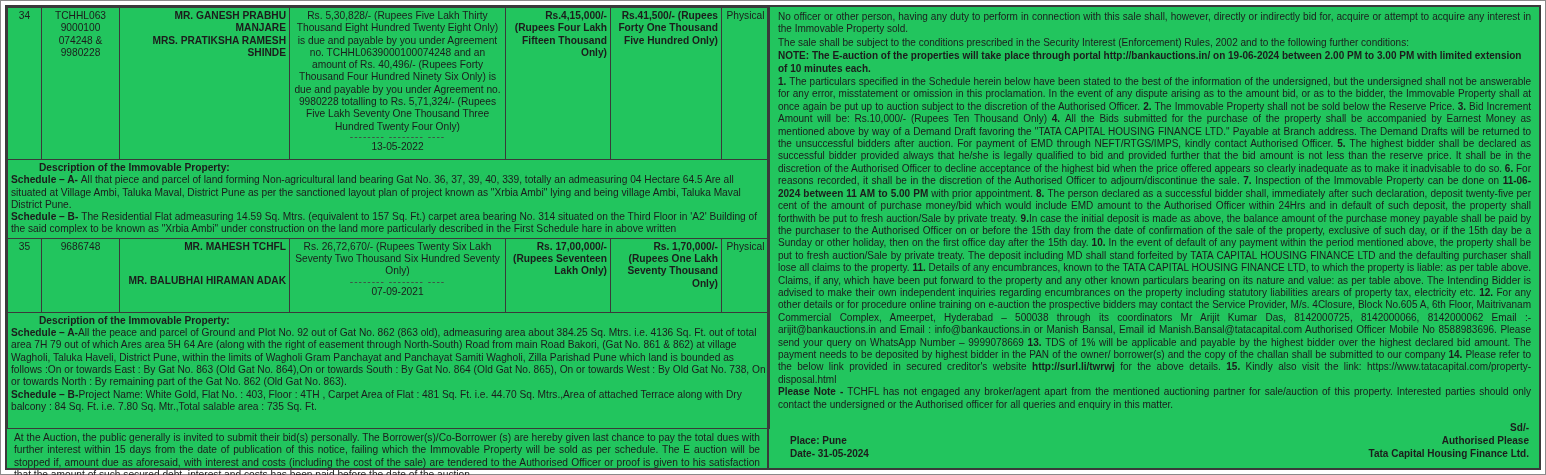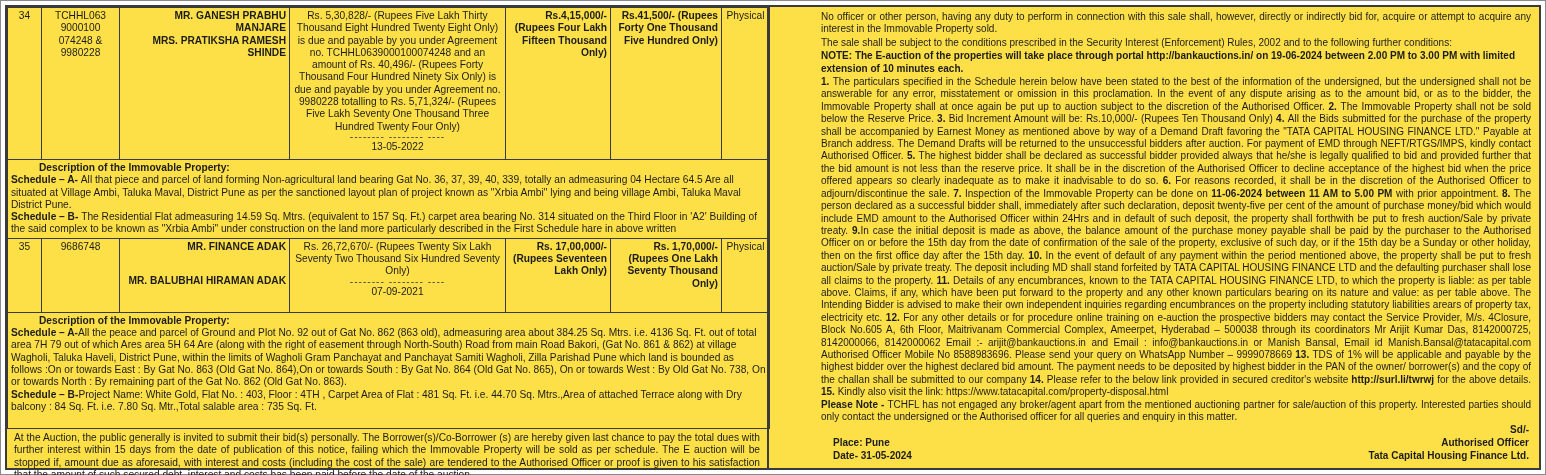--- a/index.html
+++ b/index.html
@@ -1,21 +1,21 @@
 <!DOCTYPE html>
 <html><head>
 <meta charset="utf-8">
 <style>
   html,body{margin:0;padding:0;background:#e8e8e8;}
   .page{
     width:1546px;height:475px;box-sizing:border-box;background:#fff;
     border:1px solid #8a8a8a;padding:4px;
     font-family:"Liberation Sans", sans-serif;color:#1c1c1c;
   }
-  .frame{display:flex;width:100%;height:100%;box-sizing:border-box;border:2px solid #3a3a3a;background:#fde047;gap:43px;}
+  .frame{display:flex;width:100%;height:100%;box-sizing:border-box;border:2px solid #3a3a3a;background:#22c55e;}
   .left{width:762px;flex:none;display:flex;flex-direction:column;box-sizing:border-box;border-right:2px solid #3a3a3a;}
   .right{flex:1;display:flex;flex-direction:column;box-sizing:border-box;padding:4px 8px 6px 9px;font-size:10px;line-height:12.4px;}
 
   table.ptable{border-collapse:collapse;table-layout:fixed;width:100%;font-size:10.2px;line-height:12.3px;}
   table.ptable td{border:1.5px solid #3a3a3a;vertical-align:top;padding:2px 3px;box-sizing:border-box;overflow:hidden;}
   td.c-center{text-align:center;}
   td.c-bold, .bold{font-weight:bold;text-align:right;}
   td.desc-cell{text-align:left;padding:2px 6px;}
   .desc-title{font-weight:bold;padding-left:28px;}
   .sep{letter-spacing:1px;color:#444;line-height:8px;}
@@ -71,21 +71,21 @@
               <div class="desc-title">Description of the Immovable Property:</div>
               <div><b>Schedule – A- </b><span>All that piece and parcel of land forming Non-agricultural land bearing Gat No. 36, 37, 39, 40, 339, totally an admeasuring 04 Hectare 64.5 Are all situated at Village Ambi, Taluka Maval, District Pune as per the sanctioned layout plan of project known as "Xrbia Ambi" lying and being village Ambi, Taluka Maval District Pune.</span></div>
               <div><b>Schedule – B- </b><span>The Residential Flat admeasuring 14.59 Sq. Mtrs. (equivalent to 157 Sq. Ft.) carpet area bearing No. 314 situated on the Third Floor in 'A2' Building of the said complex to be known as "Xrbia Ambi" under construction on the land more particularly described in the First Schedule hare in above written</span></div>
             </td>
           </tr>
 
           <tr style="height:74px;">
             <td class="c-center">35</td>
             <td class="c-center">9686748</td>
             <td class="c-center c-bold">
-              <div>MR. FINANCE ADAK</div>
+              <div>MR. MAHESH TCHFL</div>
               <div class="name2-gap">MR. BALUBHAI HIRAMAN ADAK</div>
             </td>
             <td class="c-center">
               <div>Rs. 26,72,670/- (Rupees Twenty Six Lakh Seventy Two Thousand  Six Hundred Seventy Only)</div>
               <div class="sep">-------- -------- ----</div>
               <div>07-09-2021</div>
             </td>
             <td class="c-center c-bold">Rs. 17,00,000/- (Rupees Seventeen Lakh  Only)</td>
             <td class="c-center c-bold">Rs. 1,70,000/- (Rupees One Lakh Seventy Thousand  Only)</td>
             <td class="c-center">Physical</td>
@@ -109,20 +109,20 @@
       <p class="note-line">NOTE: The E-auction of the properties will take place through portal http://bankauctions.in/ on 19-06-2024 between 2.00 PM to 3.00 PM with limited extension of 10 minutes each.</p>
       <p class="terms-body"><b>1. </b><span>The particulars specified in the Schedule herein below have been stated to the best of the information of the undersigned, but the undersigned shall not be answerable for any error, misstatement or omission in this proclamation. In the event of any dispute arising as to the amount bid, or as to the bidder, the Immovable Property shall at once again be put up to auction subject to the discretion of the Authorised Officer. </span><b>2. </b><span>The Immovable Property shall not be sold below the Reserve Price. </span><b>3. </b><span> Bid Increment Amount will be: Rs.10,000/- (Rupees Ten Thousand Only) </span><b>4. </b><span>  All the Bids submitted for the purchase of the property shall be accompanied by Earnest Money as mentioned above by way of a Demand Draft favoring the "TATA CAPITAL HOUSING FINANCE LTD." Payable at Branch address. The Demand Drafts will be returned to the unsuccessful bidders after auction. For payment of EMD through NEFT/RTGS/IMPS, kindly contact Authorised Officer. </span><b>5. </b><span>  The highest bidder shall be declared as successful bidder provided always that he/she is legally qualified to bid and provided further that the bid amount is not less than the reserve price. It shall be in the discretion of the Authorised Officer to decline acceptance of the highest bid when the price offered appears so clearly inadequate as to make it inadvisable to do so. </span><b>6. </b><span>  For reasons recorded, it shall be in the discretion of the Authorised Officer to adjourn/discontinue the sale.  </span><b>7. </b><span>Inspection of the Immovable Property can be done on </span><b>11-06-2024 between 11 AM to 5.00 PM</b><span> with prior appointment. </span><b>8. </b><span> The person declared as a successful bidder shall, immediately after such declaration, deposit twenty-five per cent of the amount of purchase money/bid which would include EMD amount to the Authorised Officer within 24Hrs and in default of such deposit, the property shall forthwith be put to fresh auction/Sale by private treaty. </span><b>9.</b><span>In case the initial deposit is made as above, the balance amount of the purchase money payable shall be paid by the purchaser to the Authorised Officer on or before the 15th day from the date of confirmation of the sale of the property, exclusive of such day, or if the 15th day be a Sunday or other holiday, then on the first office day after the 15th day.  </span><b>10. </b><span>In the event of default of any payment within the period mentioned above, the property shall be put to fresh   auction/Sale by private treaty.  The deposit including MD shall stand forfeited by TATA CAPITAL HOUSING FINANCE LTD and the defaulting purchaser shall lose all claims to the property. </span><b>11. </b><span> Details of any encumbrances, known to the TATA CAPITAL HOUSING FINANCE LTD, to which the property is liable: as per table above.  Claims, if any, which have been put forward to the property and any other known particulars bearing on its nature and value: as per table above. The Intending Bidder is advised to make their own independent inquiries regarding encumbrances on the property including statutory liabilities arears of property tax, electricity etc. </span><b>12. </b><span>For any other details or for procedure online training on e-auction the prospective bidders may contact the Service Provider, M/s. 4Closure, Block No.605 A, 6th Floor, Maitrivanam Commercial Complex, Ameerpet, Hyderabad – 500038 through its coordinators Mr Arijit Kumar Das,  8142000725, 8142000066, 8142000062 Email :- arijit@bankauctions.in and Email : info@bankauctions.in or Manish Bansal, Email id Manish.Bansal@tatacapital.com  Authorised Officer Mobile No 8588983696. Please send your query on WhatsApp Number – 9999078669 </span><b>13. </b><span>TDS of 1% will be applicable and payable by the highest bidder over the highest declared bid amount. The payment needs to be deposited by highest bidder in the PAN of the owner/ borrower(s) and the copy of the challan shall be submitted to our company </span><b>14. </b><span>Please refer to the below link provided in secured creditor's website </span><b>http://surl.li/twrwj</b><span> for the above details. </span><b>15. </b><span>Kindly also visit the link: https://www.tatacapital.com/property-disposal.html</span></p>
       <p class="terms-body"><b>Please Note - </b><span>TCHFL has not engaged any broker/agent apart from the mentioned auctioning partner for sale/auction of this property. Interested parties should only contact the undersigned or the Authorised officer for all queries and enquiry in this matter.</span></p>
       <div class="right-footer">
         <div class="place-date">
           <div>Place: Pune</div>
           <div>Date- 31-05-2024</div>
         </div>
         <div class="signature">
           <div>Sd/-</div>
-          <div>Authorised Officer</div>
+          <div>Authorised Please</div>
           <div>Tata Capital Housing Finance Ltd.</div>
         </div>
       </div>
     </div>
 
   </div>
 </div>
 
 </body></html>

